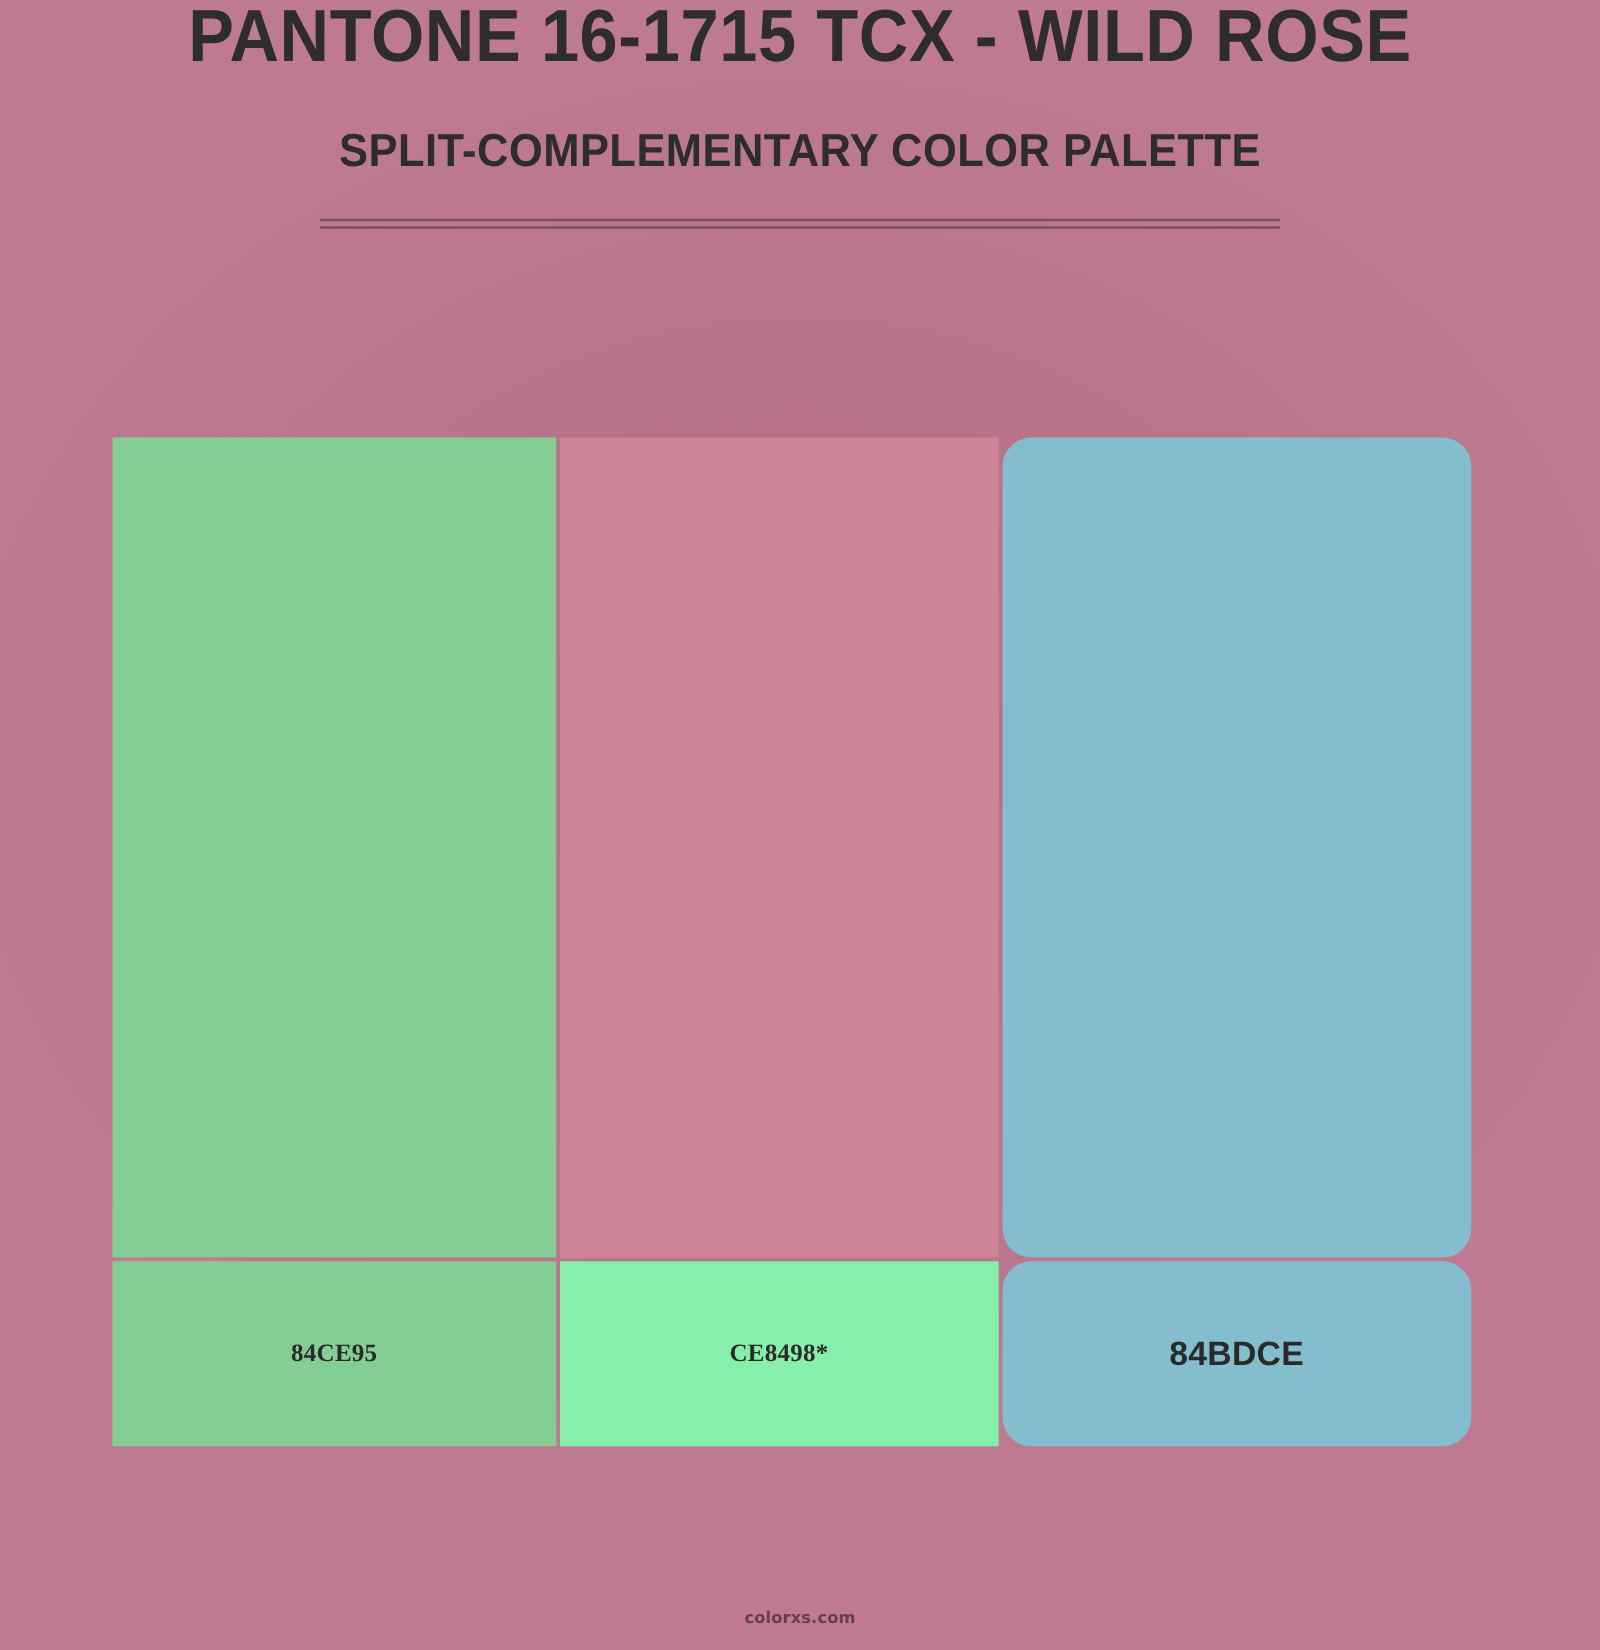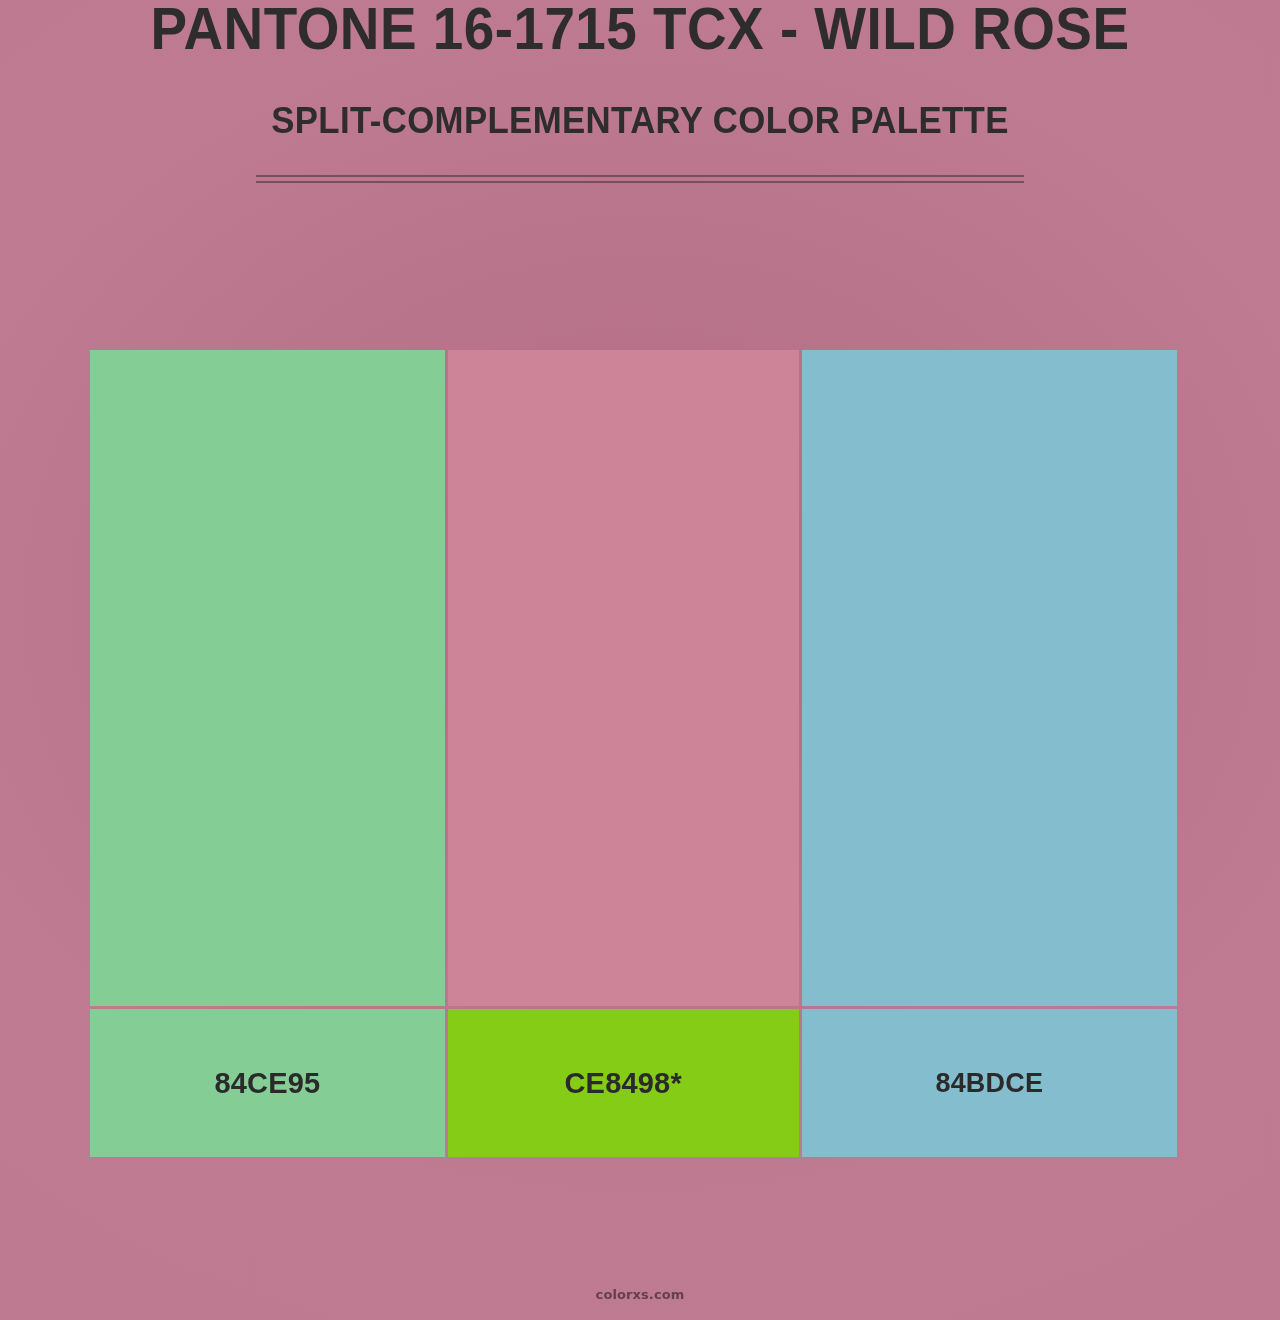--- a/index.html
+++ b/index.html
@@ -104,32 +104,32 @@
     gap: 3px;
     margin-top: 3px;
   }
 
   .swatch {
     height: 100%;
   }
 
   .swatch.col-0, .cell.col-0 { width: 362px; }
   .swatch.col-1, .cell.col-1 { width: 358px; }
-  .swatch.col-2, .cell.col-2 { width: 383px; }
+  .swatch.col-2, .cell.col-2 { width: 383px; border-radius: 23px; }
 
   .cell {
     height: 100%;
     display: flex;
     align-items: center;
     justify-content: center;
   }
 
   .cell-label {
-    font-family: Liberation Sans, sans-serif;
-    font-size: 29px;
+    font-family: Liberation Serif, serif;
+    font-size: 20px;
     font-weight: bold;
     letter-spacing: 0.2px;
     color: #2b2a2b;
     white-space: nowrap;
   }
 
   .cell.col-2 .cell-label {
     font-family: "Liberation Sans", sans-serif;
     font-size: 27px;
   }
@@ -171,21 +171,21 @@
     <div class="swatch-row">
       <div class="swatch col-0" style="background-color: rgb(132, 206, 149);"></div>
       <div class="swatch col-1" style="background-color: rgb(206, 132, 152);"></div>
       <div class="swatch col-2" style="background-color: rgb(132, 189, 206);"></div>
     </div>
 
     <div class="label-row">
       <div class="cell col-0" style="background-color: rgb(132, 206, 149);">
         <span class="cell-label">84CE95</span>
       </div>
-      <div class="cell col-1" style="background-color: #84cc16;">
+      <div class="cell col-1" style="background-color: #86efac;">
         <span class="cell-label">CE8498*</span>
       </div>
       <div class="cell col-2" style="background-color: rgb(132, 189, 206);">
         <span class="cell-label">84BDCE</span>
       </div>
     </div>
 
   </div>
 
   <div class="footer">

